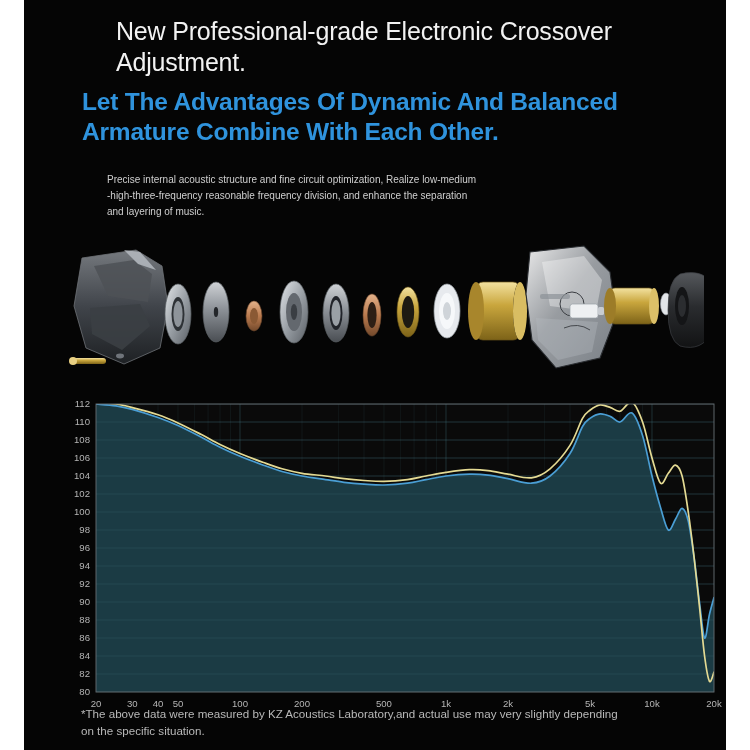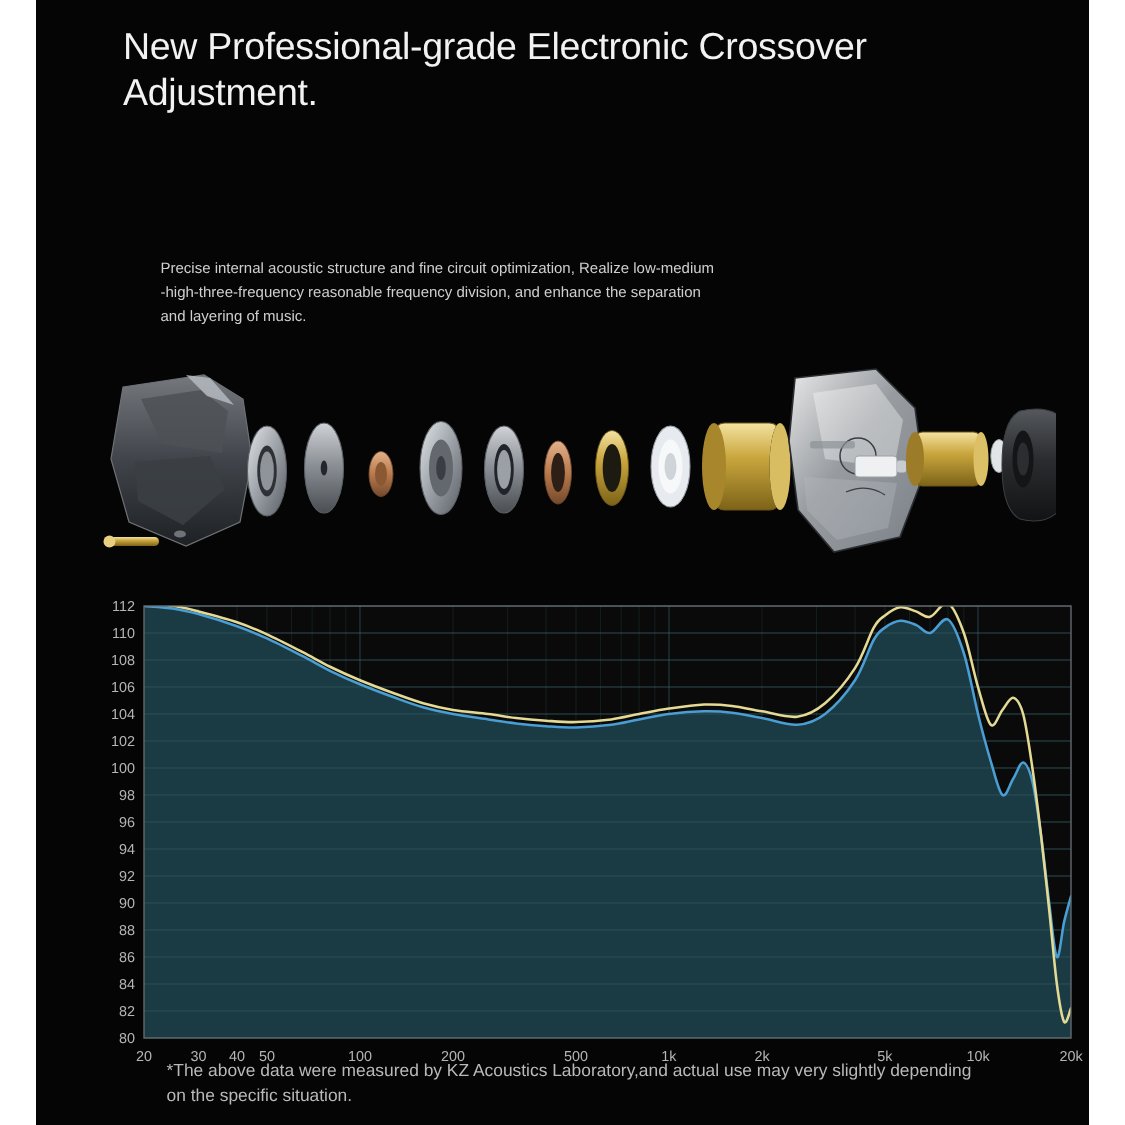--- a/index.html
+++ b/index.html
@@ -30,20 +30,21 @@
     left: 58px; top: 16px;
     width: 620px;
   }
   .h-main {
     color: #f2f2f2;
     font-size: 25px;
     line-height: 1.22;
     font-weight: 400;
     letter-spacing: -0.2px;
     white-space: pre-line;
+    margin-left: 34px;
   }
   .h-sub {
     color: #2f93dd;
     font-size: 24.5px;
     line-height: 1.22;
     font-weight: 700;
     letter-spacing: -0.2px;
     margin-top: 10px;
     white-space: pre-line;
   }
@@ -76,32 +77,33 @@
 
   
   #footnote {
     position: absolute;
     left: 57px; top: 705px;
     width: 630px;
     color: #b9b9b9;
     font-size: 11.6px;
     line-height: 1.5;
     white-space: pre-line;
-    margin-left: 30px;
   }
 </style>
 </head>
 <body>
 
 <div id="page">
   <div id="panel">
 
     <div id="headings">
       <div class="h-main">New Professional-grade Electronic Crossover
 Adjustment.</div>
+      <div class="h-sub">Let The Advantages Of Dynamic And Balanced
+Armature Combine With Each Other.</div>
     </div>
 
     <div id="body-copy">Precise internal acoustic structure and fine circuit optimization, Realize low-medium
 -high-three-frequency reasonable frequency division, and enhance the separation
 and layering of music.</div>
 
     <div id="product">
       <svg viewBox="0 0 640 150" preserveAspectRatio="xMidYMid meet">
         <defs>
           <linearGradient id="gMetal" x1="0" y1="0" x2="0" y2="1">

